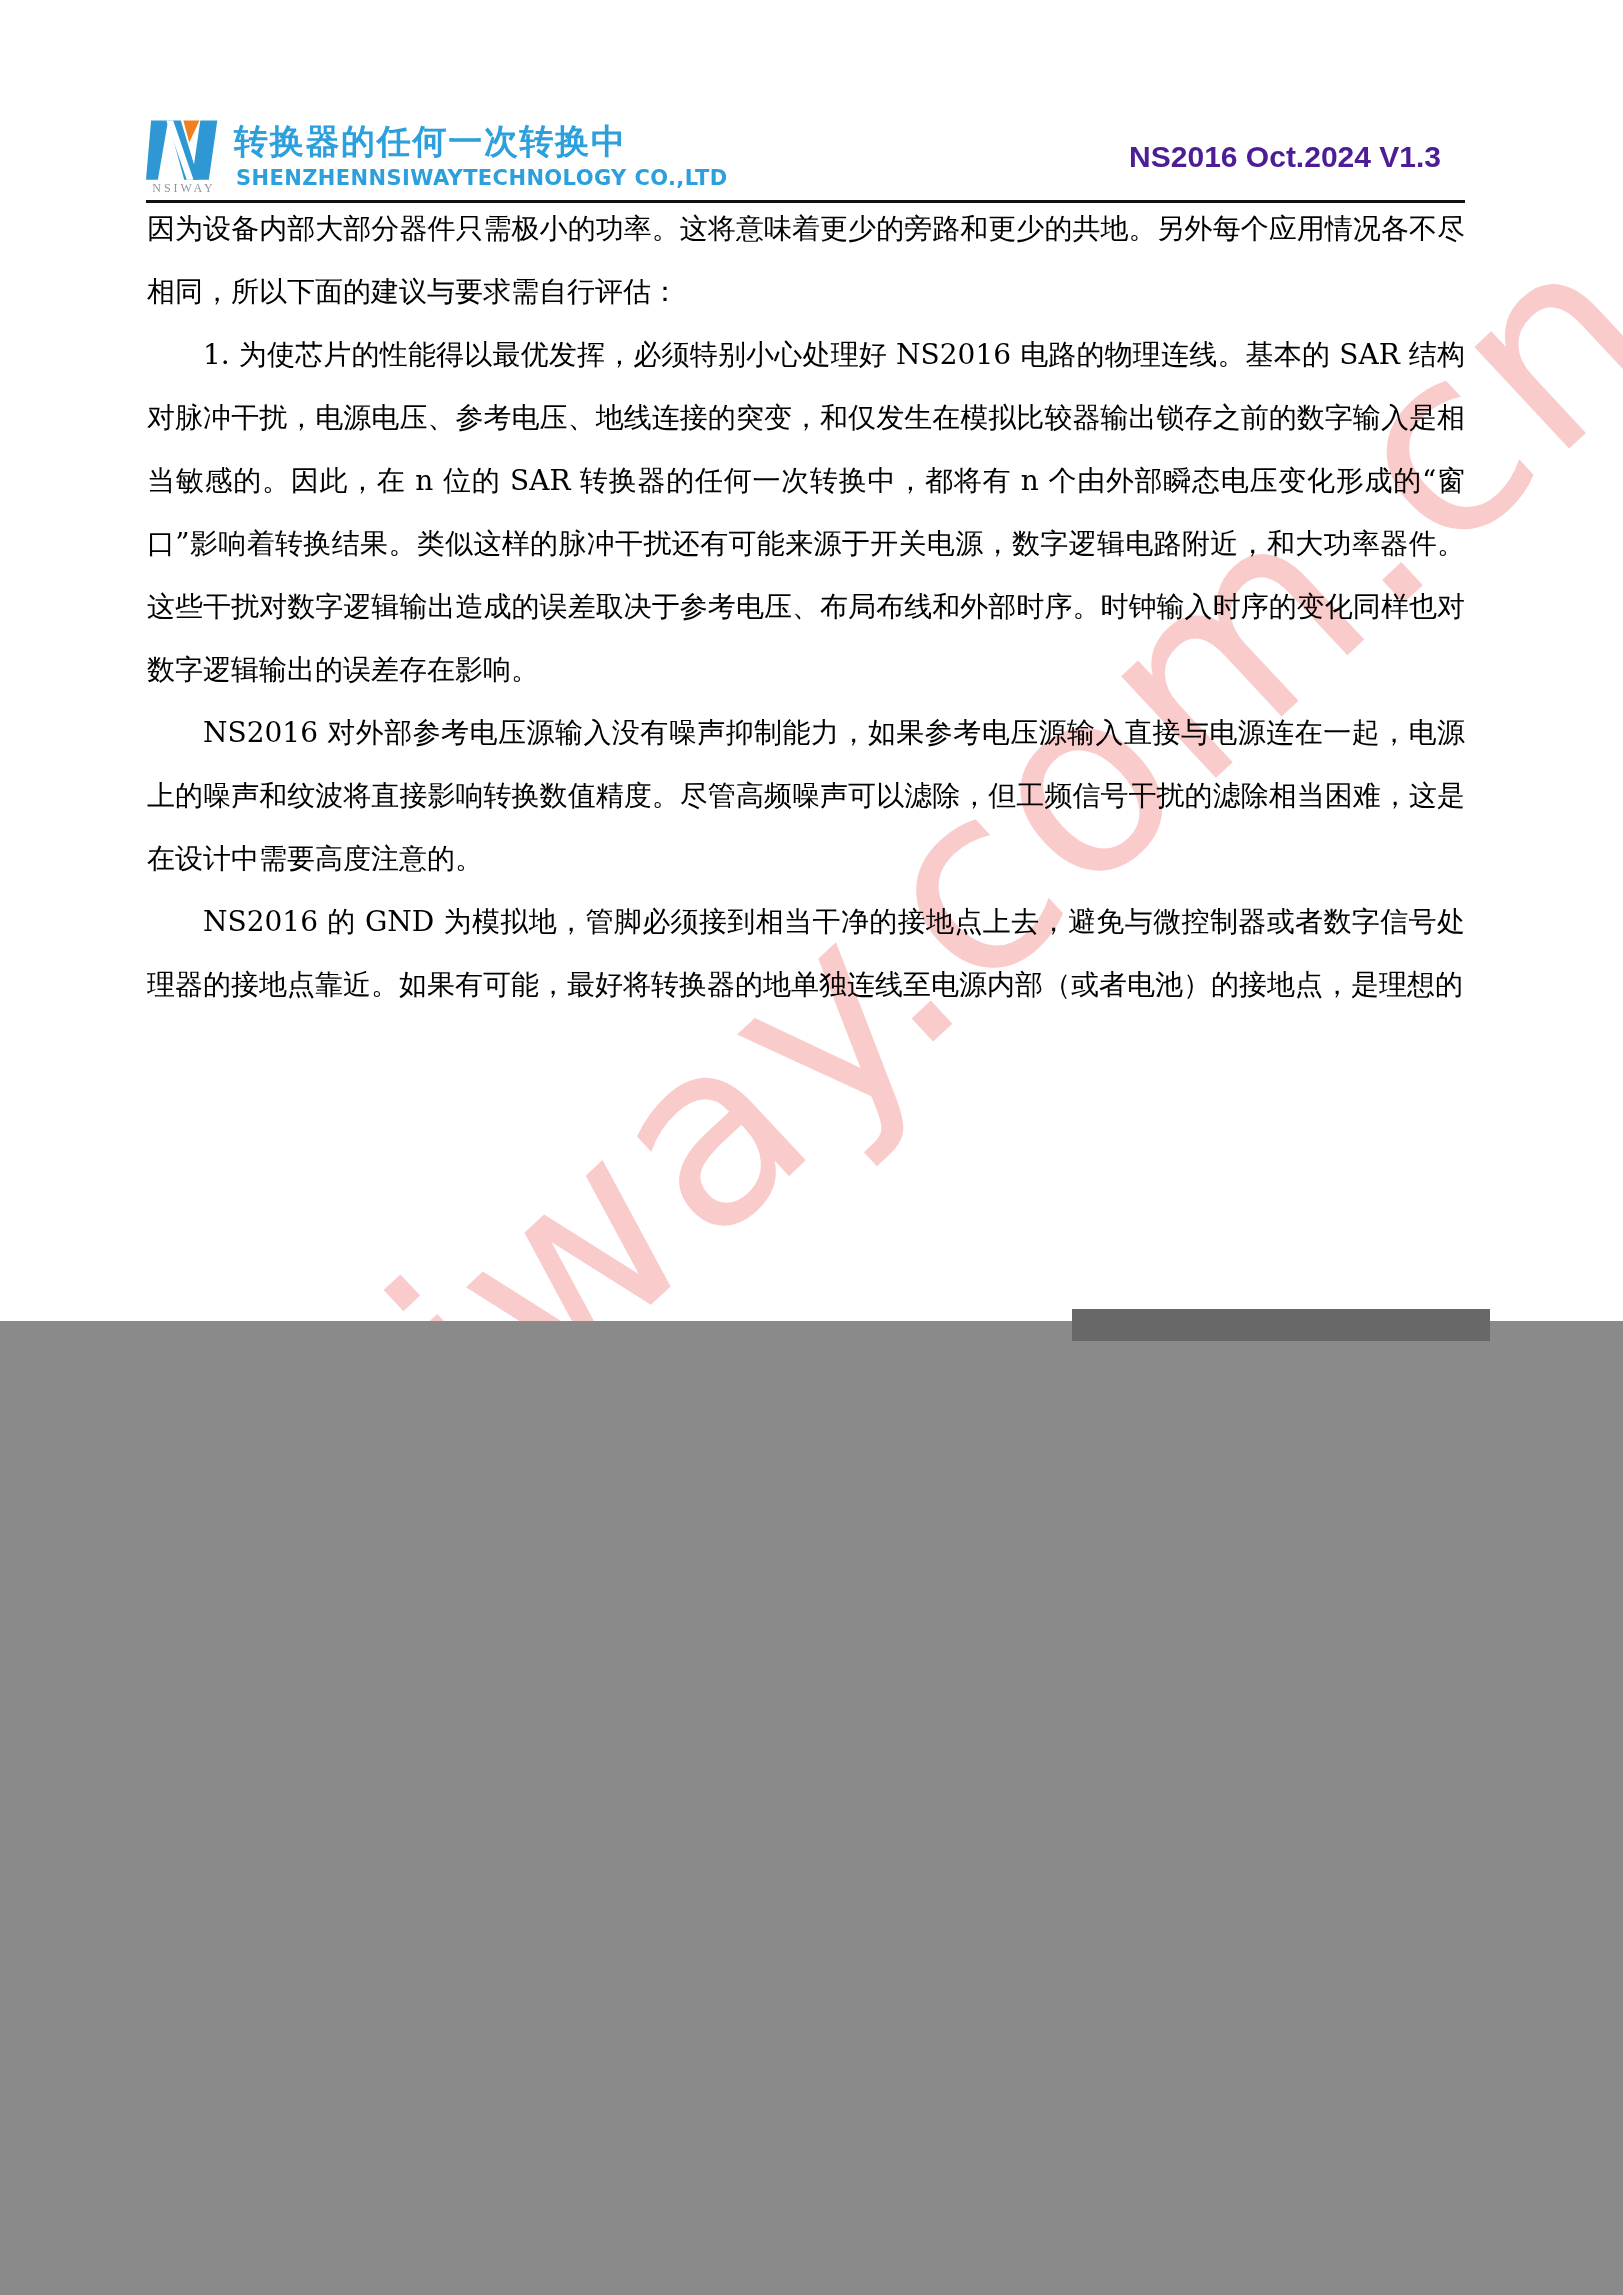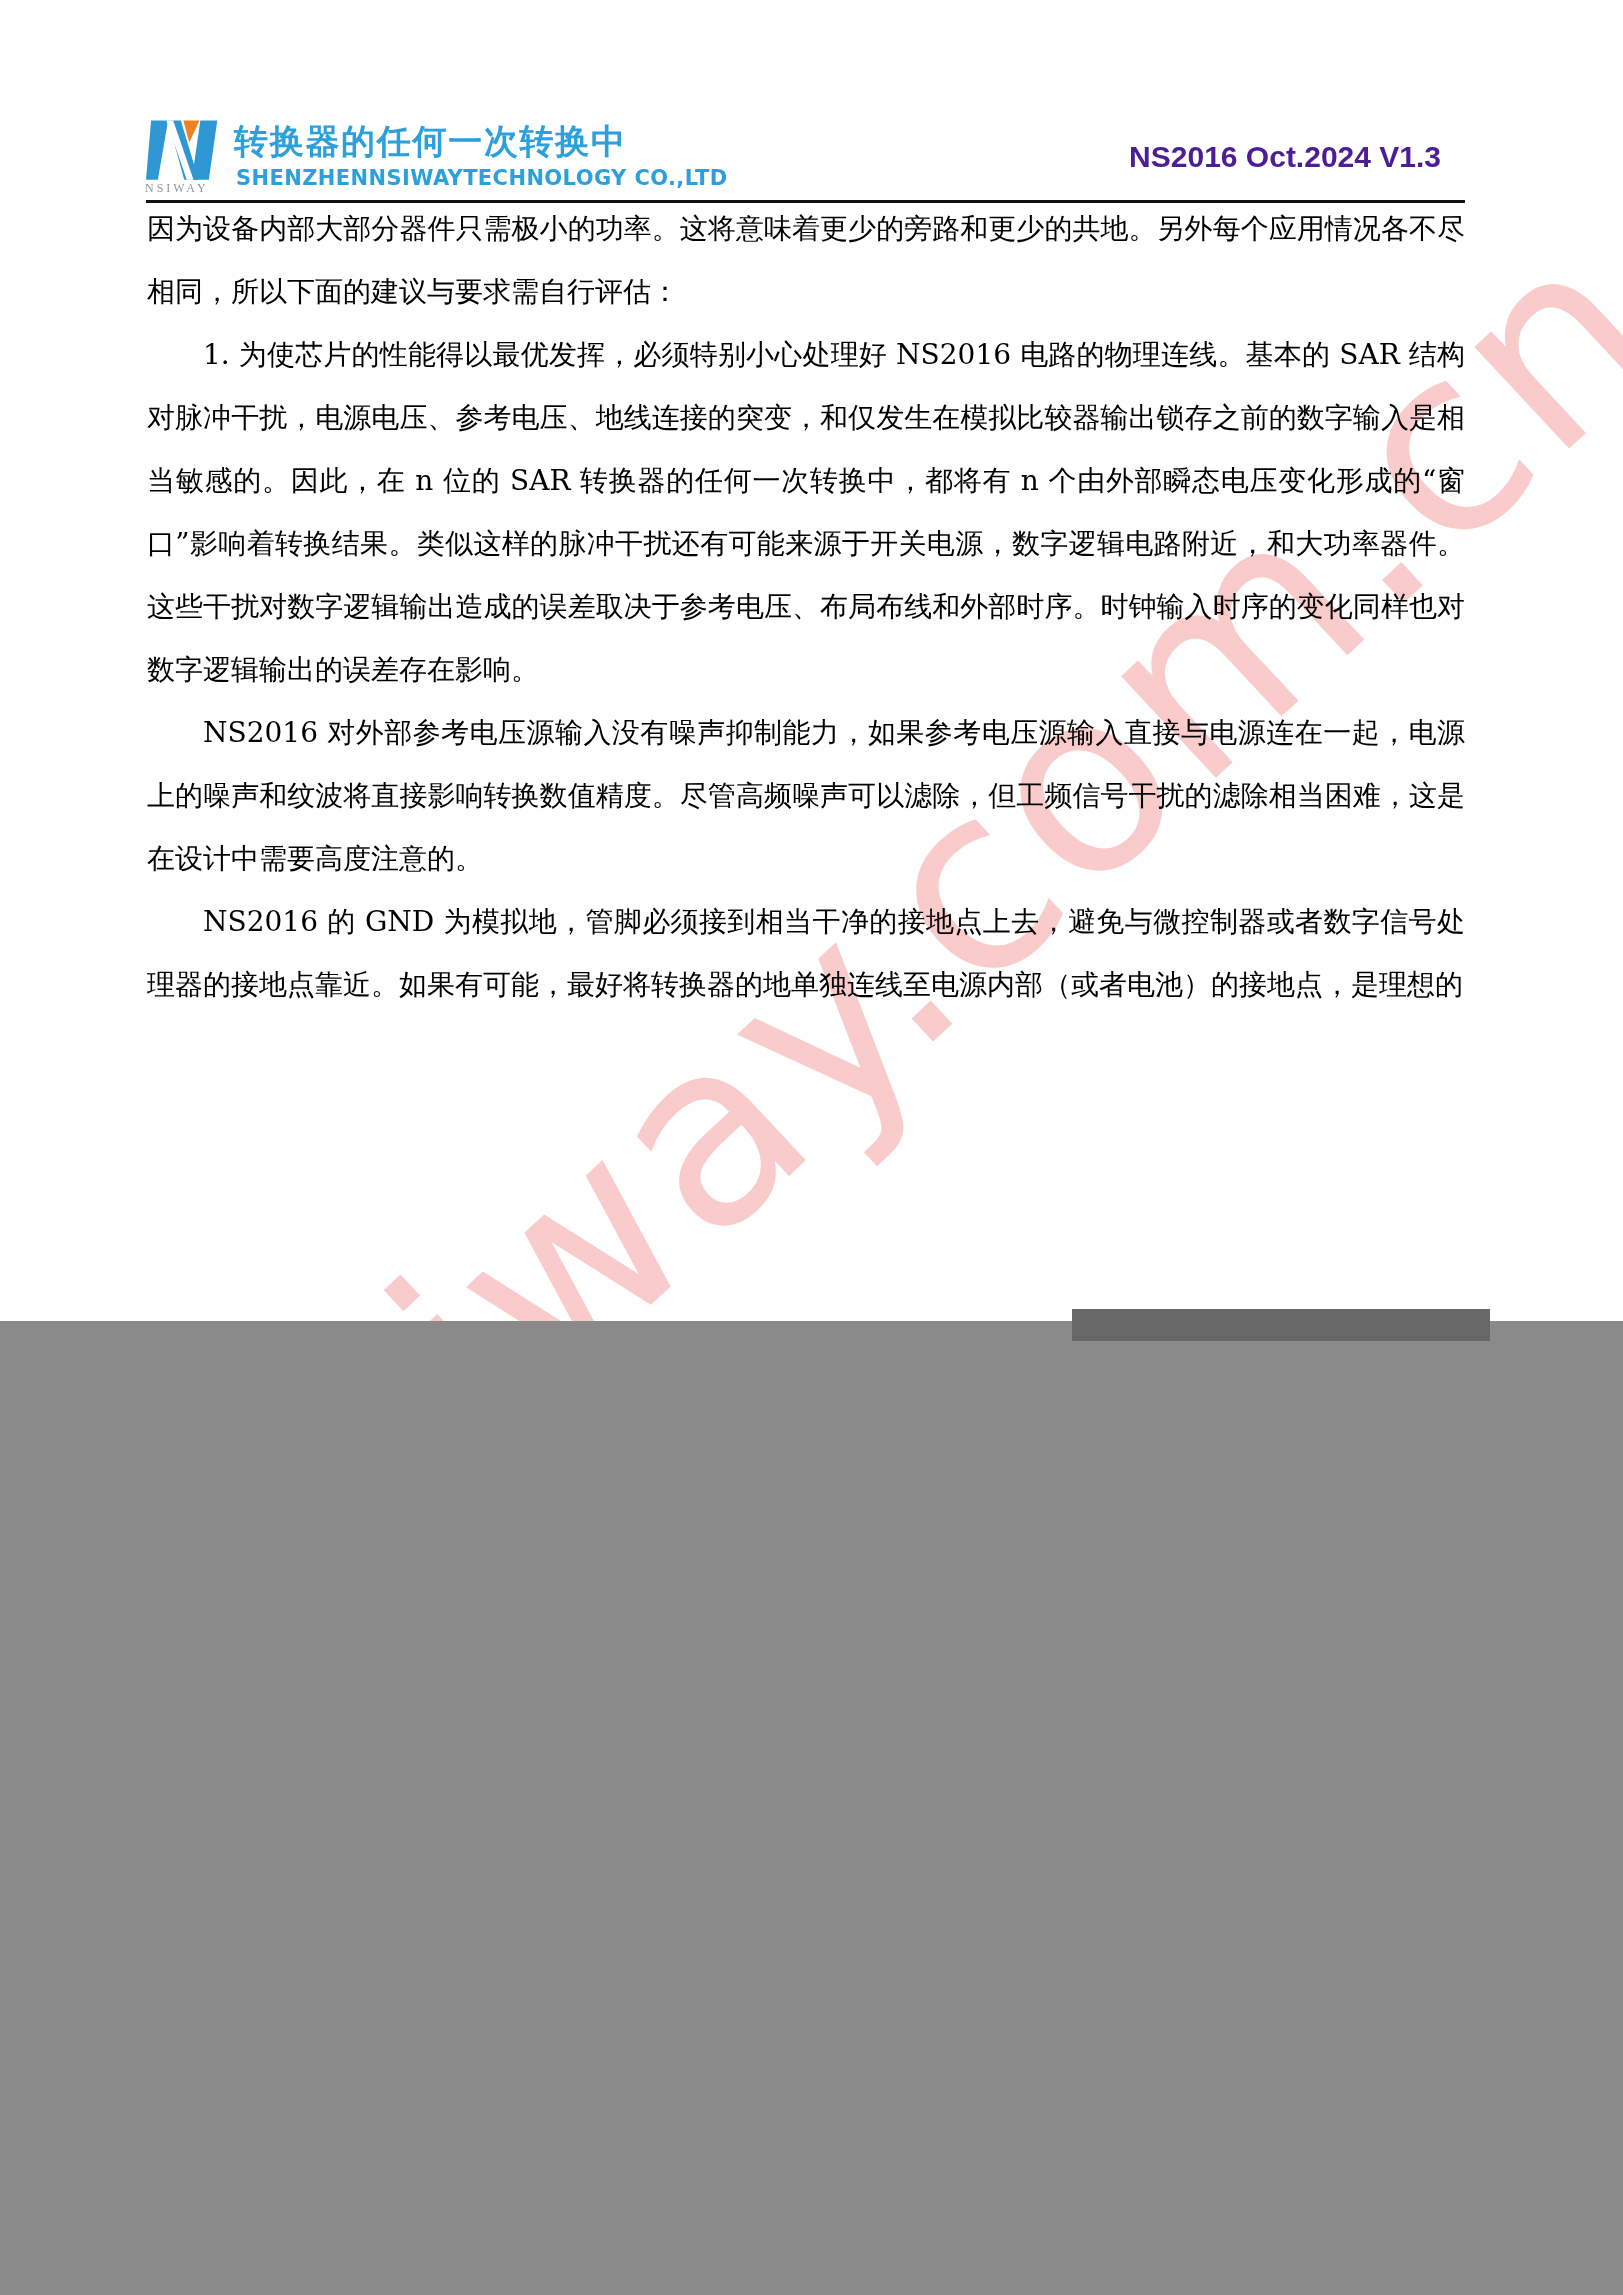--- a/index.html
+++ b/index.html
@@ -22,21 +22,21 @@
     white-space:nowrap;
     z-index:0;
     letter-spacing:5px;
   }
   
   .header{position:absolute;left:0;top:0;width:1623px;height:207px;z-index:1;}
   .logo-mark{position:absolute;left:146px;top:117px;width:73px;height:68px;}
   .logo-caption{
     position:absolute;left:145px;top:181px;width:78px;
     font-family:"Liberation Serif",serif;
-    font-size:12px;color:#8f969c;letter-spacing:3px;text-align:left;
+    font-size:12px;color:#8f969c;letter-spacing:3px;text-align:center;
   }
   .company-cn{
     position:absolute;left:234px;top:119px;
     font-family:"DejaVu Sans","Liberation Sans",sans-serif;
     font-size:34px;font-weight:700;color:#2ba0dc;letter-spacing:1.7px;
   }
   .company-en{
     position:absolute;left:236px;top:166px;
     font-family:"DejaVu Sans","Liberation Sans",sans-serif;
     font-size:21px;font-weight:700;color:#2ba0dc;letter-spacing:0.4px;

